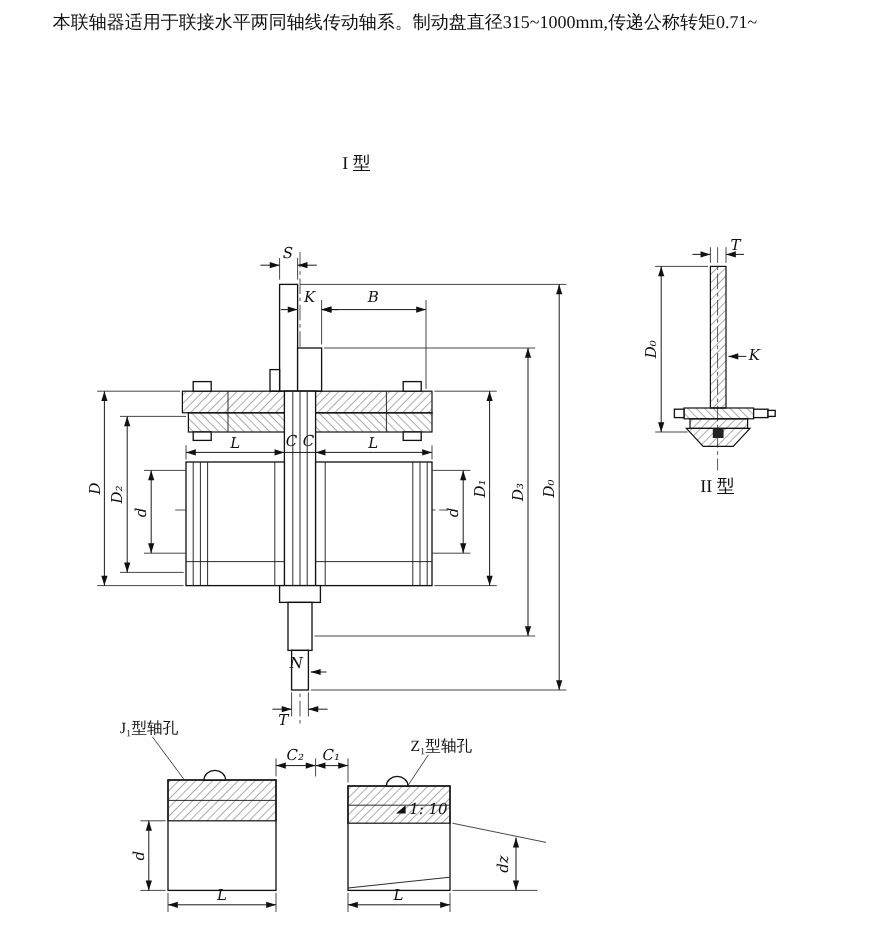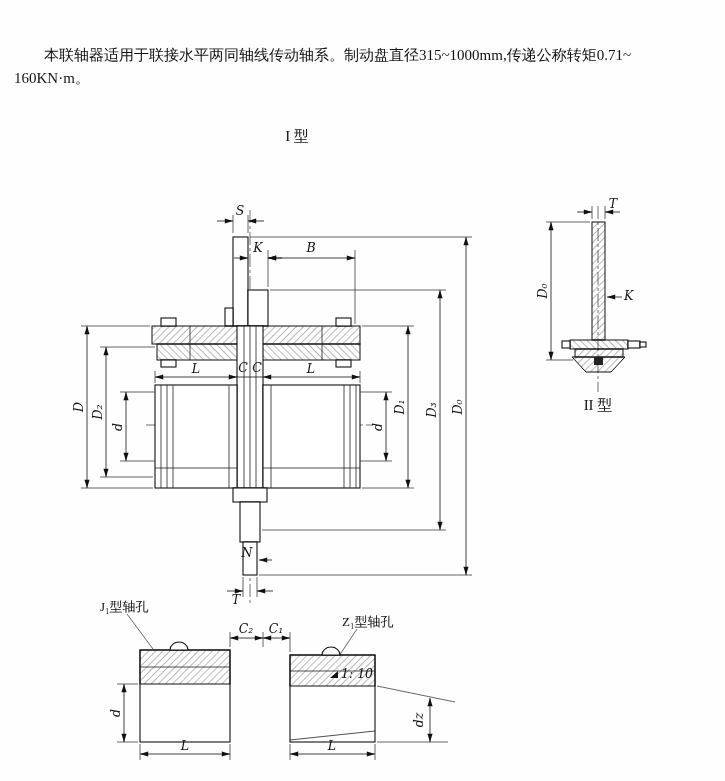--- a/index.html
+++ b/index.html
@@ -1,38 +1,37 @@
 <!DOCTYPE html>
 <html><head>
 <meta charset="utf-8">
 <style>
   html,body{margin:0;padding:0;}
   body{width:725px;height:781px;background:#fefefe;position:relative;overflow:hidden;
        font-family:"Liberation Serif","DejaVu Serif",serif;color:#111;}
   .desc{position:absolute;left:14px;top:8px;width:697px;
         font:15px/1.55 "Liberation Serif","DejaVu Serif",serif;color:#111;}
-  .ind{text-indent:2em;margin-top:36px;}
+  .ind{text-indent:2em;}
   svg{position:absolute;left:0;top:0;}
   .ol{fill:#fff;stroke:#111;stroke-width:1.1;}
   .olh1{fill:url(#h1);stroke:#111;stroke-width:1;}
   .olh2{fill:url(#h2);stroke:#111;stroke-width:1;}
   .thin{stroke:#222;stroke-width:0.8;fill:none;}
   .ext{stroke:#333;stroke-width:0.75;fill:none;}
   .dim{stroke:#111;stroke-width:0.8;fill:none;}
   .cl{stroke:#444;stroke-width:0.75;fill:none;stroke-dasharray:13 3 3 3;}
   text.dms{font:italic 12.5px "DejaVu Serif","DejaVu Sans",serif;fill:#111;}
   text.title{font:15px "Liberation Serif","DejaVu Serif",serif;fill:#111;}
   text.lbl{font:13px "Liberation Serif","DejaVu Serif",serif;fill:#111;}
 </style>
 </head>
 <body>
 
 <div class="desc">
   <div class="ind">本联轴器适用于联接水平两同轴线传动轴系。制动盘直径315~1000mm,传递公称转矩0.71~</div>
-  <div>160KN·m。</div>
 </div>
 
 <svg width="725" height="781" viewBox="0 0 725 781">
   <defs>
     <pattern id="h1" patternUnits="userSpaceOnUse" width="5" height="5" patternTransform="rotate(45)">
       <line x1="0" y1="0" x2="0" y2="5" stroke="#3a3a3a" stroke-width="0.7"></line>
     </pattern>
     <pattern id="h2" patternUnits="userSpaceOnUse" width="5" height="5" patternTransform="rotate(135)">
       <line x1="0" y1="0" x2="0" y2="5" stroke="#3a3a3a" stroke-width="0.7"></line>
     </pattern>

